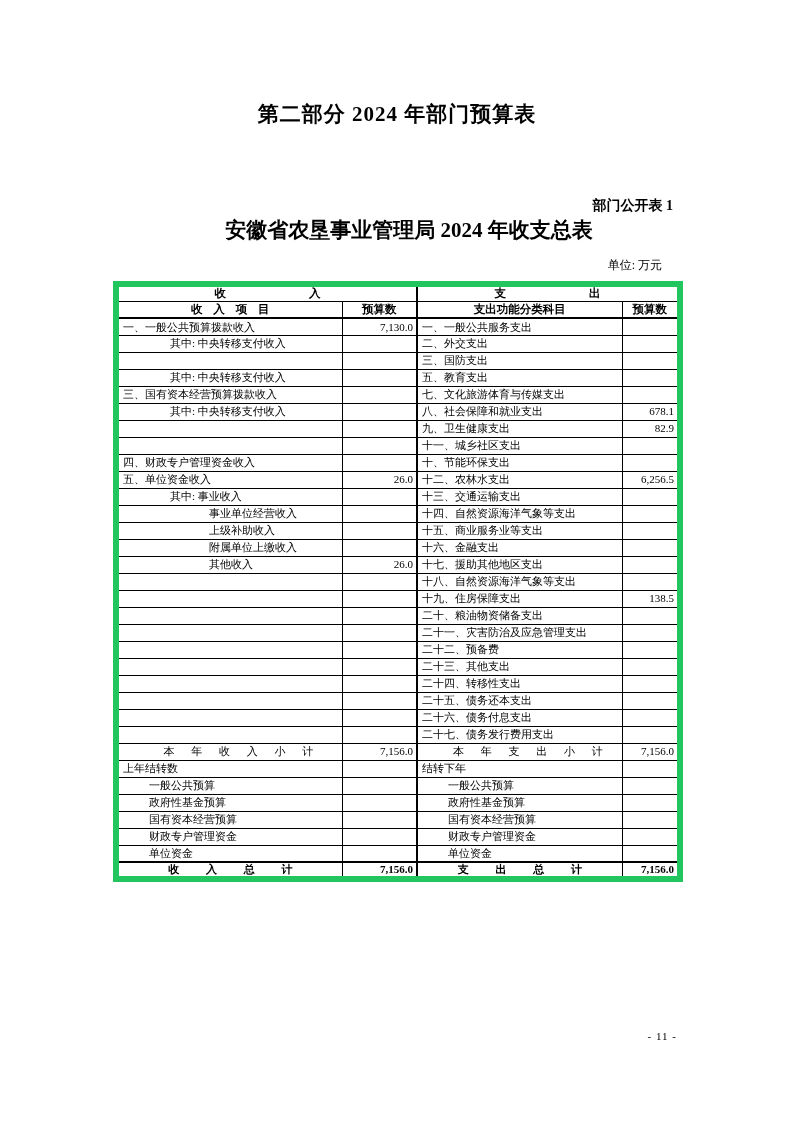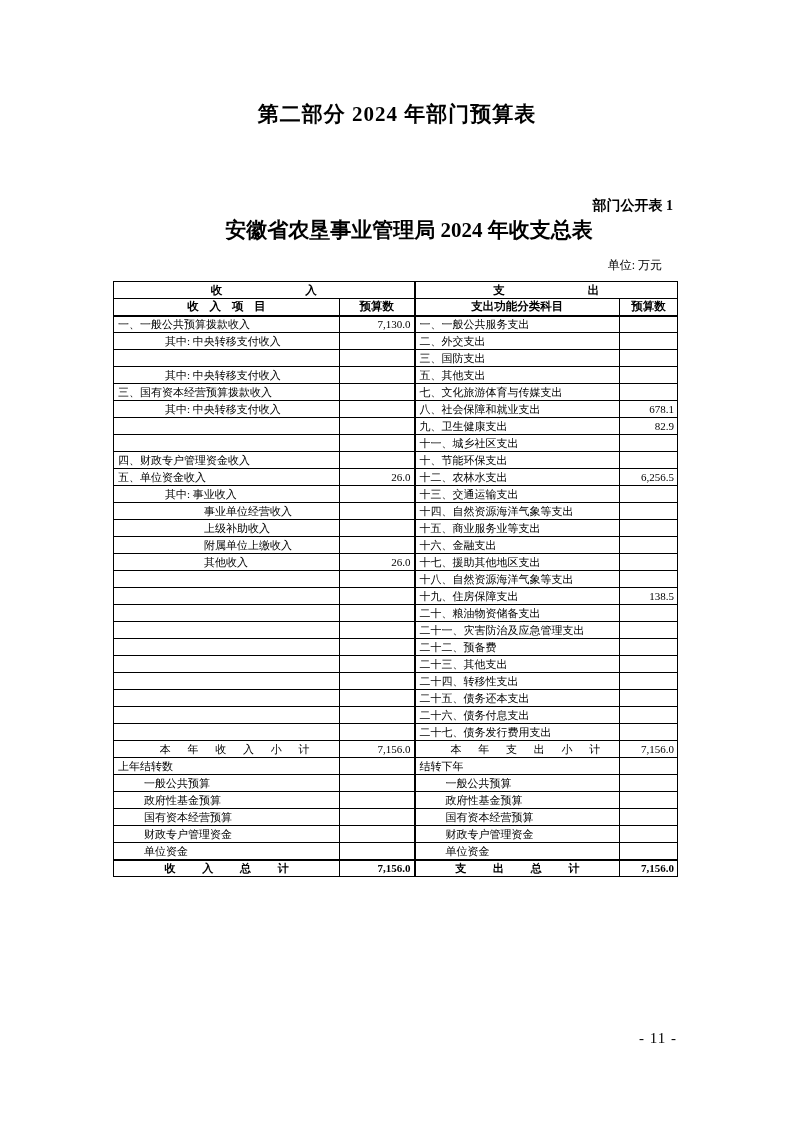--- a/index.html
+++ b/index.html
@@ -44,21 +44,21 @@
   table.budget td, table.budget th {
     border: 1px solid #000;
     height: 17px;
     font-size: 11px;
     line-height: 1.1;
     overflow: hidden;
     white-space: nowrap;
     font-weight: normal;
     vertical-align: middle;
   }
-  table.budget { border: 1px solid #22c55e; }
+  table.budget { border: 6px solid #22c55e; }
   
   table.budget td:nth-child(3), table.budget th.col-expense-item { border-left-width: 2px; }
   table.budget thead th.half { border-left-width: 2px; }
   table.budget thead th.half:first-child { border-left-width: 1px; }
   
   table.budget thead th {
     font-weight: bold;
     text-align: center;
     font-size: 11.5px;
   }
@@ -70,21 +70,21 @@
   td.item { padding-left: 4px; }
   td.sub1 { padding-left: 51px; }
   td.sub2 { padding-left: 90px; }
   td.sub3 { padding-left: 30px; }
   td.subtotal { text-align: center; padding-left: 16px; word-spacing: 14px; }
   td.total { text-align: center; padding-left: 0; word-spacing: 24px; font-weight: bold; }
   td.val { text-align: right; padding-right: 3px; }
   tr.total-row td { font-weight: bold; border-top-width: 2px; }
   .page-number {
     position: absolute; top: 1030px; right: 117px;
-    font-size: 15px;
+    font-size: 11px;
     letter-spacing: 1px;
   }
 </style>
 </head>
 <body>
 
 <div class="page">
 
   <div class="main-title">第二部分 2024 年部门预算表</div>
 
@@ -128,21 +128,21 @@
         </tr>
         <tr>
           <td class="lbl item"></td>
           <td class="val"></td>
           <td class="lbl item">三、国防支出</td>
           <td class="val"></td>
         </tr>
         <tr>
           <td class="lbl sub1">其中: 中央转移支付收入</td>
           <td class="val"></td>
-          <td class="lbl item">五、其他支出</td>
+          <td class="lbl item">五、教育支出</td>
           <td class="val"></td>
         </tr>
         <tr>
           <td class="lbl item">三、国有资本经营预算拨款收入</td>
           <td class="val"></td>
           <td class="lbl item">七、文化旅游体育与传媒支出</td>
           <td class="val"></td>
         </tr>
         <tr>
           <td class="lbl sub1">其中: 中央转移支付收入</td>

